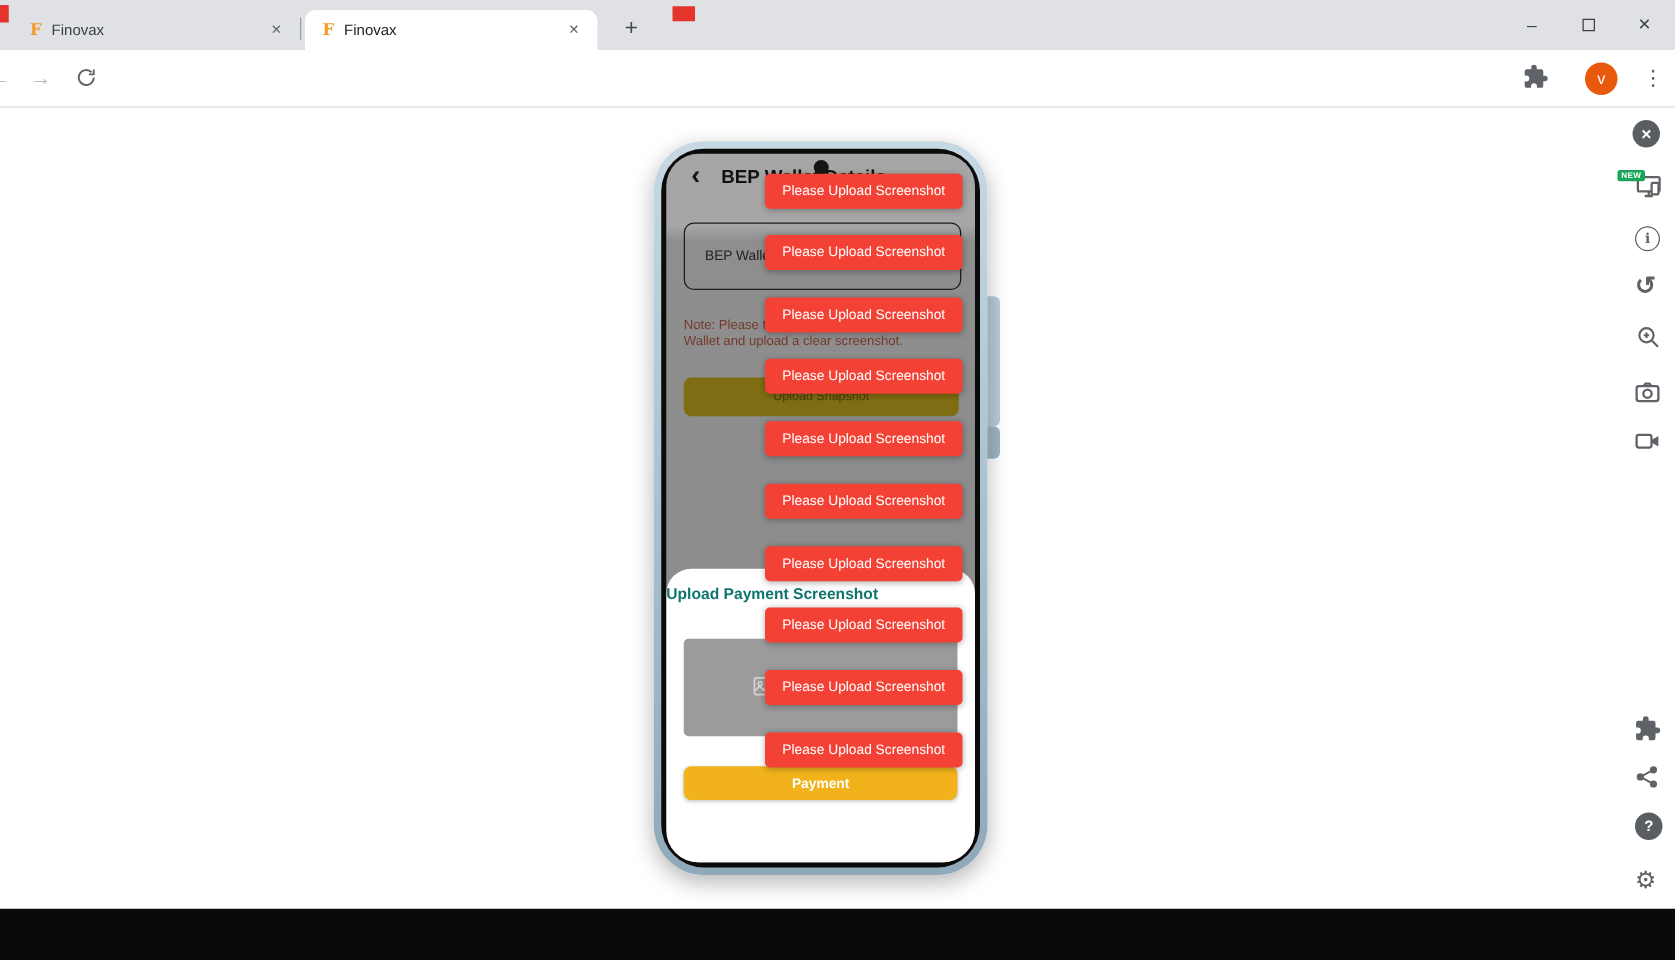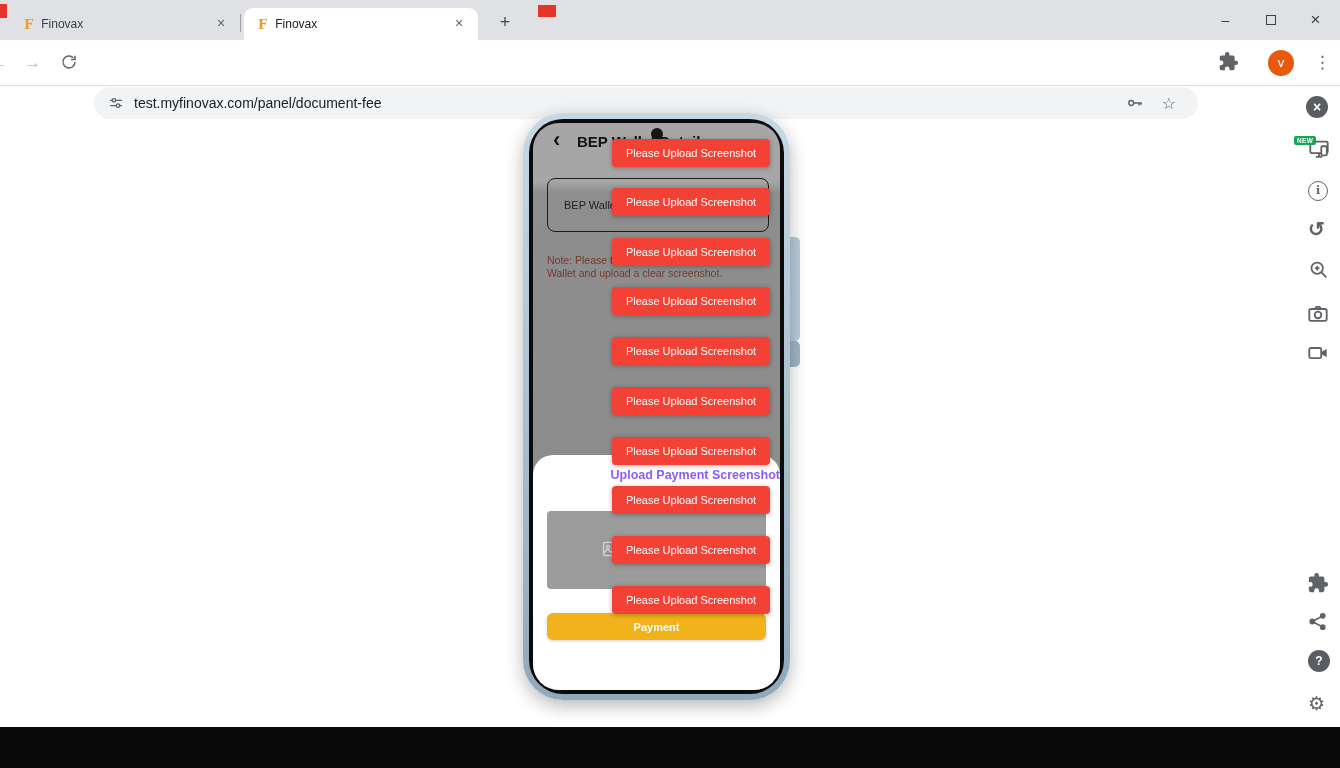--- a/index.html
+++ b/index.html
@@ -35,21 +35,21 @@
   .phone-bezel{position:absolute;left:6px;top:6px;right:6px;bottom:6px;border-radius:34px;background:#0b0b0b}
   .phone-screen{position:absolute;left:10px;top:10px;width:247px;height:567px;border-radius:26px;overflow:hidden;background:linear-gradient(180deg,#a6a6a6 0,#a6a6a6 58px,#8e8e8e 70px,#8b8b8b 100%)}
   .side-btn{background:#b7cdda;border-radius:0 5px 5px 0;z-index:4}
   .punch{position:absolute;left:118px;top:5px;width:12px;height:12px;border-radius:50%;background:#151515}
   .ph-back{position:absolute;left:20px;top:4px;font-size:22px;font-weight:600;color:#141414}
   .ph-title{position:absolute;left:44px;top:10px;font-size:15px;font-weight:700;color:#121212;white-space:nowrap}
   .ph-input{position:absolute;left:14px;top:55px;width:222px;height:54px;border:1.5px solid #1c1c1c;border-radius:8px;display:flex;align-items:center;padding-left:16px;font-size:11px;color:#222}
   .ph-note{position:absolute;left:14px;width:222px;font-size:10.5px;color:#74392b;white-space:nowrap}
   .ph-olive{position:absolute;left:14px;top:179px;width:220px;height:31px;border-radius:6px;background:#7e6d12;color:rgba(0,0,0,.45);font-size:10px;display:flex;align-items:center;justify-content:center}
   .ph-sheet{position:absolute;left:0;top:332px;width:247px;height:235px;background:#fff;border-radius:20px 20px 0 0}
-  .m-title{position:absolute;left:0;top:13px;width:100%;text-align:right;font-size:12.5px;font-weight:600;color:#8b5cf6}
+  .m-title{position:absolute;left:0;top:13px;width:100%;text-align:left;font-size:12.5px;font-weight:600;color:#0f766e}
   .m-placeholder{position:absolute;left:14px;top:56px;width:219px;height:78px;background:#9b9b9b;border-radius:4px}
   .m-submit{position:absolute;left:14px;top:158px;width:219px;height:27px;background:#f2b21c;border-radius:6px;color:#fff;font-size:11px;font-weight:700;display:flex;align-items:center;justify-content:center;box-shadow:0 1px 3px rgba(0,0,0,.2)}
 
   .toast{left:612px;width:158px;height:28px;background:#f34235;border-radius:4px;color:#fff;font-size:11px;display:flex;align-items:center;justify-content:center;z-index:60;box-shadow:0 1px 5px rgba(0,0,0,.3);white-space:nowrap}
 
   
   .tool{color:#5f6368;z-index:20}
   .tool-circle{width:22px;height:22px;border-radius:50%;background:#5a5e63;color:#fff;text-align:center;line-height:22px;font-size:14px;font-weight:700}
   .info-circle{width:20px;height:20px;border-radius:50%;border:1.8px solid #5f6368;color:#5f6368;text-align:center;line-height:17px;font-size:11px;font-weight:700;font-family:"DejaVu Serif",serif}
   .newbadge{background:#18a558;color:#fff;font-size:6.5px;font-weight:700;padding:1px 3px;border-radius:2px;letter-spacing:.3px;z-index:21}
@@ -90,37 +90,20 @@
   <div class="abs addressbar">
     <div class="abs navgly dim" style="left:-9px;top:13px">←</div>
     <div class="abs navgly dim" style="left:24px;top:13px">→</div>
     <div class="abs" style="left:60px;top:13px">
       <svg width="18" height="18" viewBox="0 0 24 24" fill="none" stroke="#5f6368" stroke-width="2">
           <path d="M20 12a8 8 0 1 1-2.3-5.6"></path>
           <path d="M20 3.5v5.2h-5.2"></path>
         </svg>
     </div>
 
-    <div class="abs omnibox">
-      <div class="abs" style="left:14px;top:8px">
-        <svg width="16" height="16" viewBox="0 0 24 24" fill="none" stroke="#5f6368" stroke-width="2">
-            <path d="M3 8h18M3 16h18"></path>
-            <circle cx="9" cy="8" r="2.6" fill="#f1f3f4"></circle>
-            <circle cx="15" cy="16" r="2.6" fill="#f1f3f4"></circle>
-          </svg>
-      </div>
-      <div class="abs urltext" style="left:40px;top:0">test.myfinovax.com/panel/document-fee</div>
-      <div class="abs" style="right:54px;top:7px">
-        <svg width="18" height="18" viewBox="0 0 24 24" fill="none" stroke="#5f6368" stroke-width="2">
-            <circle cx="7" cy="12" r="3.2"></circle>
-            <path d="M10.2 12H21M17.5 12v3.2M20.2 12v2.2"></path>
-          </svg>
-      </div>
-      <div class="abs star" style="right:22px;top:7px">☆</div>
-    </div>
 
     <div class="abs" style="left:1218px;top:50px;top:11px;left:1218px">
       <svg width="21" height="21" viewBox="0 0 24 24" fill="#5f6368">
           <path d="M20.5 11H19V7a2 2 0 0 0-2-2h-4V3.5a2.5 2.5 0 0 0-5 0V5H4a2 2 0 0 0-2 2v3.8h1.5a2.7 2.7 0 0 1 0 5.4H2V20a2 2 0 0 0 2 2h3.8v-1.5a2.7 2.7 0 0 1 5.4 0V22H17a2 2 0 0 0 2-2v-4h1.5a2.5 2.5 0 0 0 0-5z"></path>
         </svg>
     </div>
     <div class="abs avatar" style="left:1268px;top:10px">v</div>
     <div class="abs menu-dots" style="left:1314px;top:12px">⋮</div>
   </div>
 
@@ -134,20 +117,21 @@
       <div class="ph-back">‹</div>
       <div class="ph-title">BEP Wallet Details</div>
 
       <div class="ph-input">
         <span>BEP Walle</span>
       </div>
 
       <div class="ph-note" style="top:131px">Note: Please t</div>
       <div class="ph-note" style="top:144px">Wallet and upload a clear screenshot.</div>
 
+      <div class="ph-olive">Upload Snapshot</div>
 
       <div class="ph-sheet">
         <div class="m-title">Upload Payment Screenshot</div>
         <div class="m-placeholder">
           <div style="position:absolute;left:54px;top:28px">
             <svg width="20" height="20" viewBox="0 0 24 24" fill="none" stroke="#d4d4d4" stroke-width="1.6">
                 <rect x="3" y="4" width="18" height="16" rx="2"></rect>
                 <circle cx="8.5" cy="9.5" r="1.8"></circle>
                 <path d="M3 17l5-5 4 4 3-3 6 6"></path>
               </svg>

